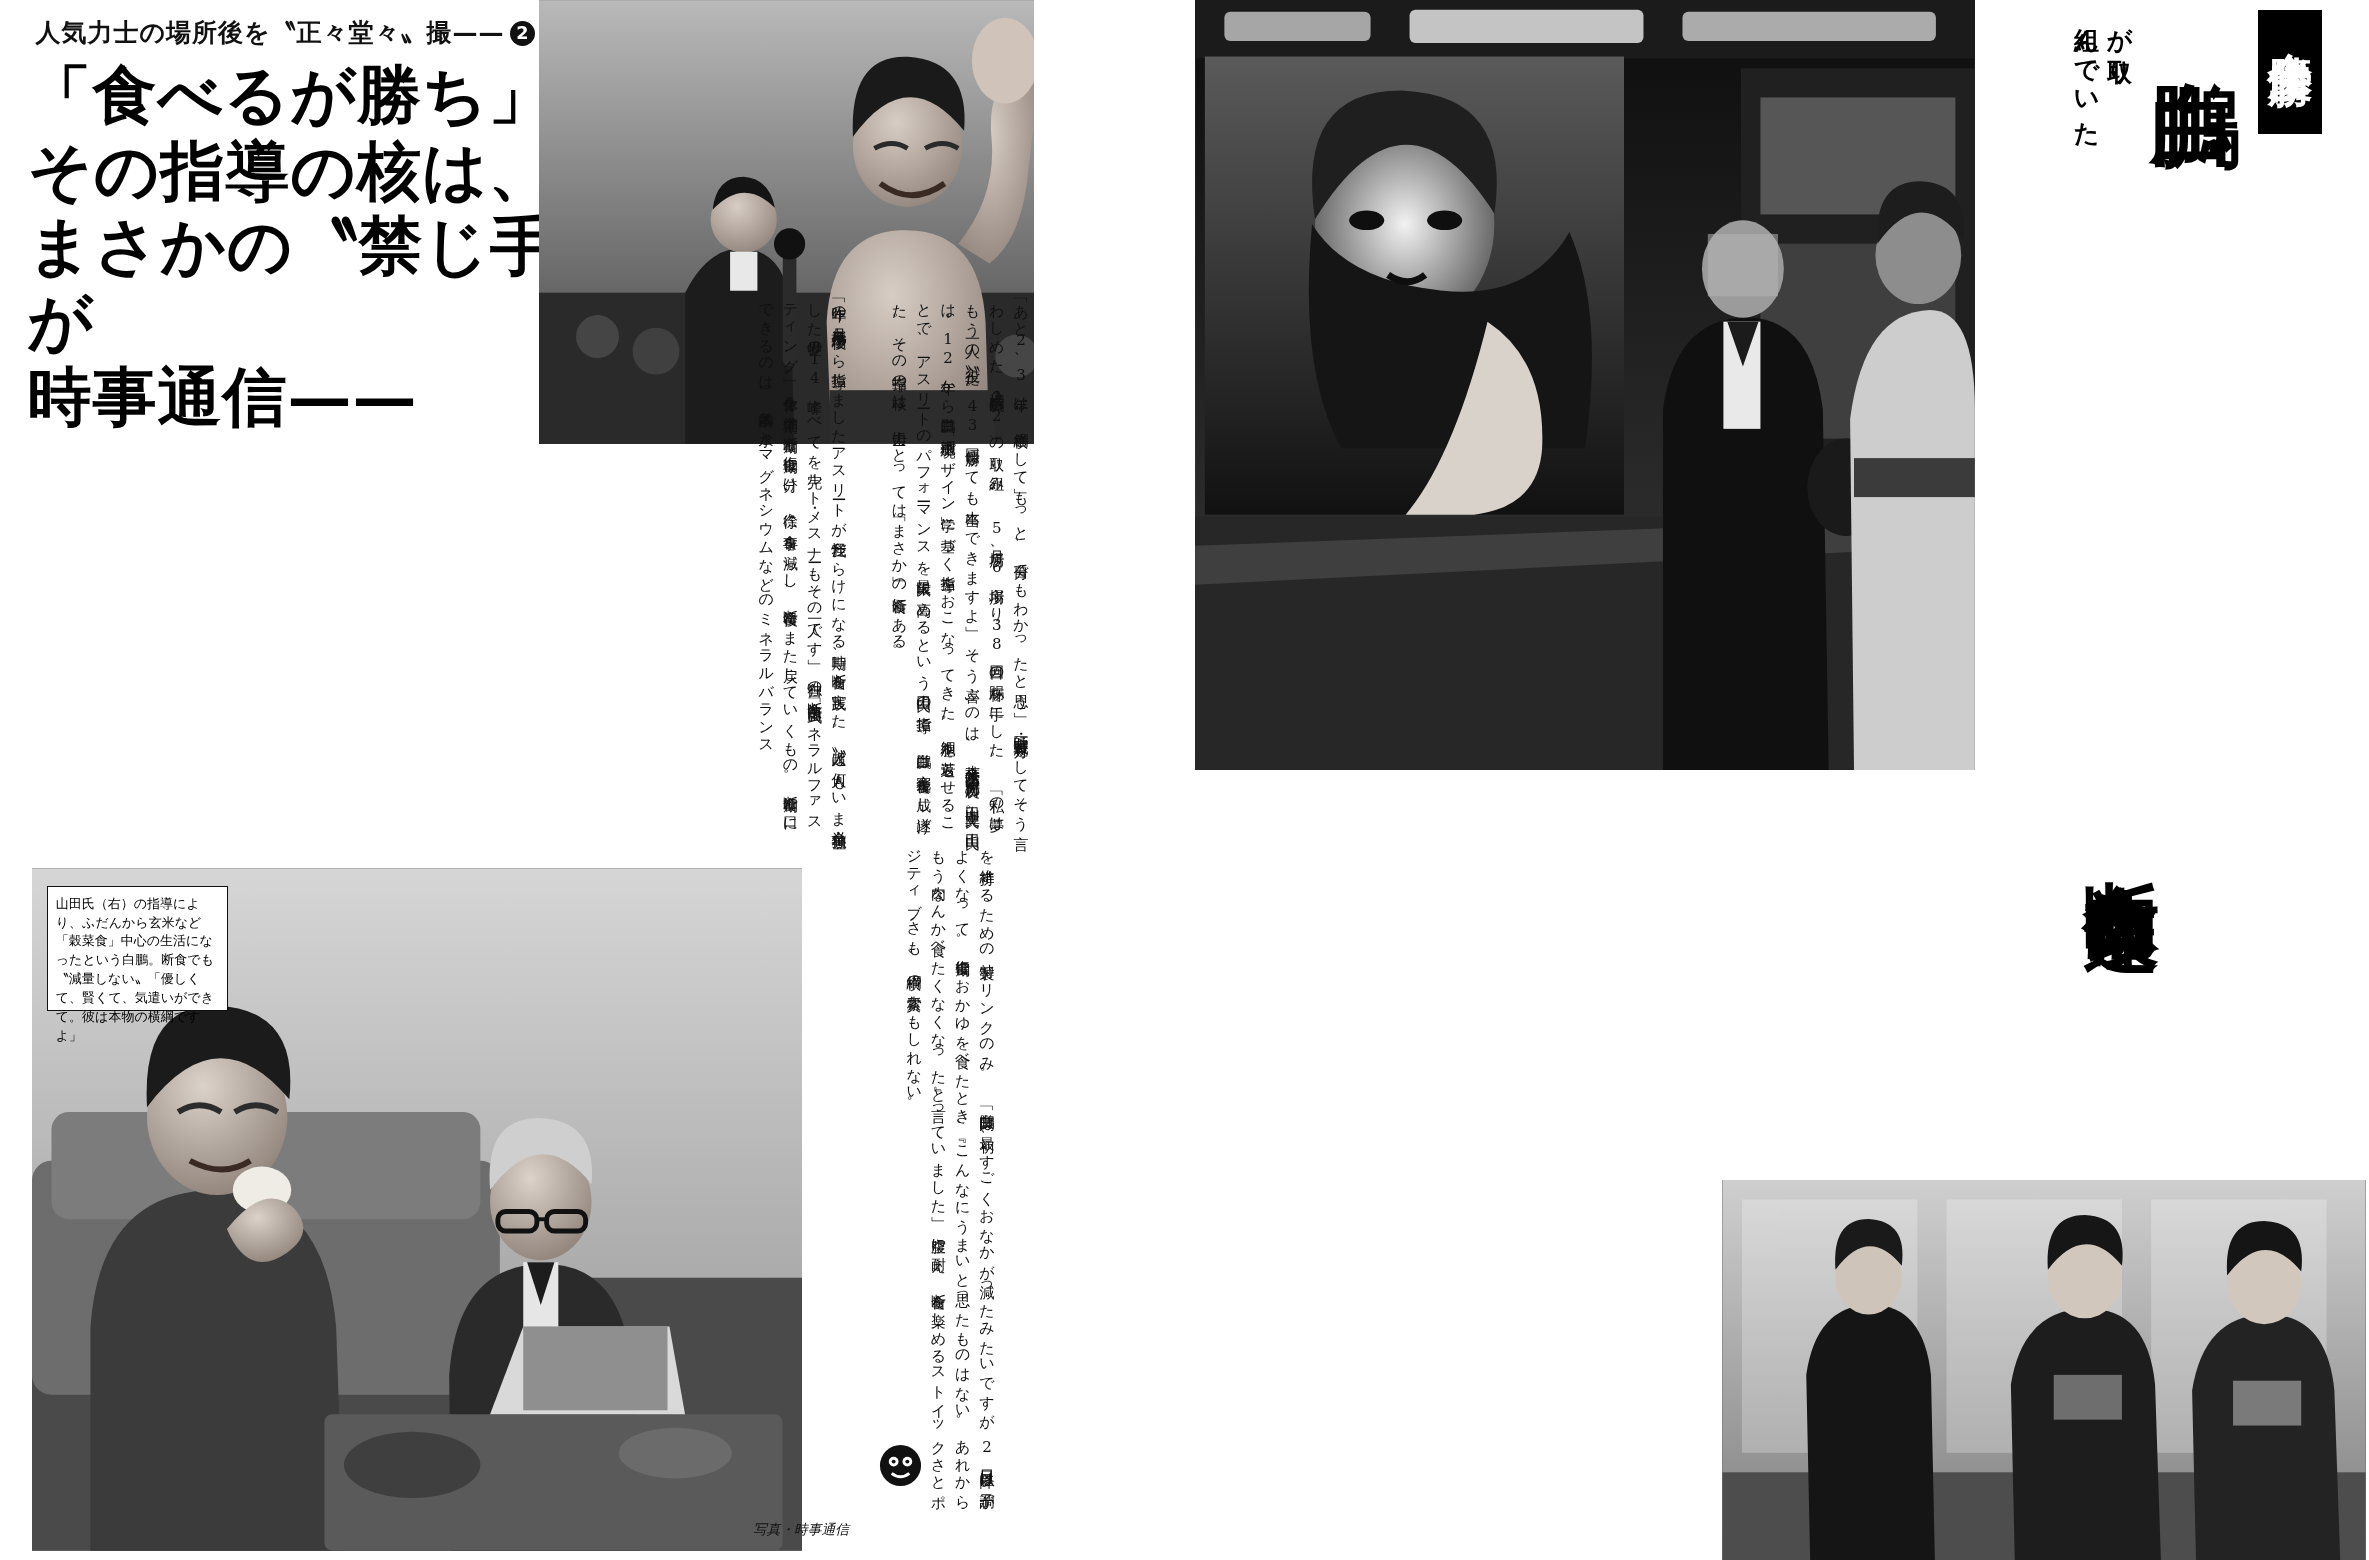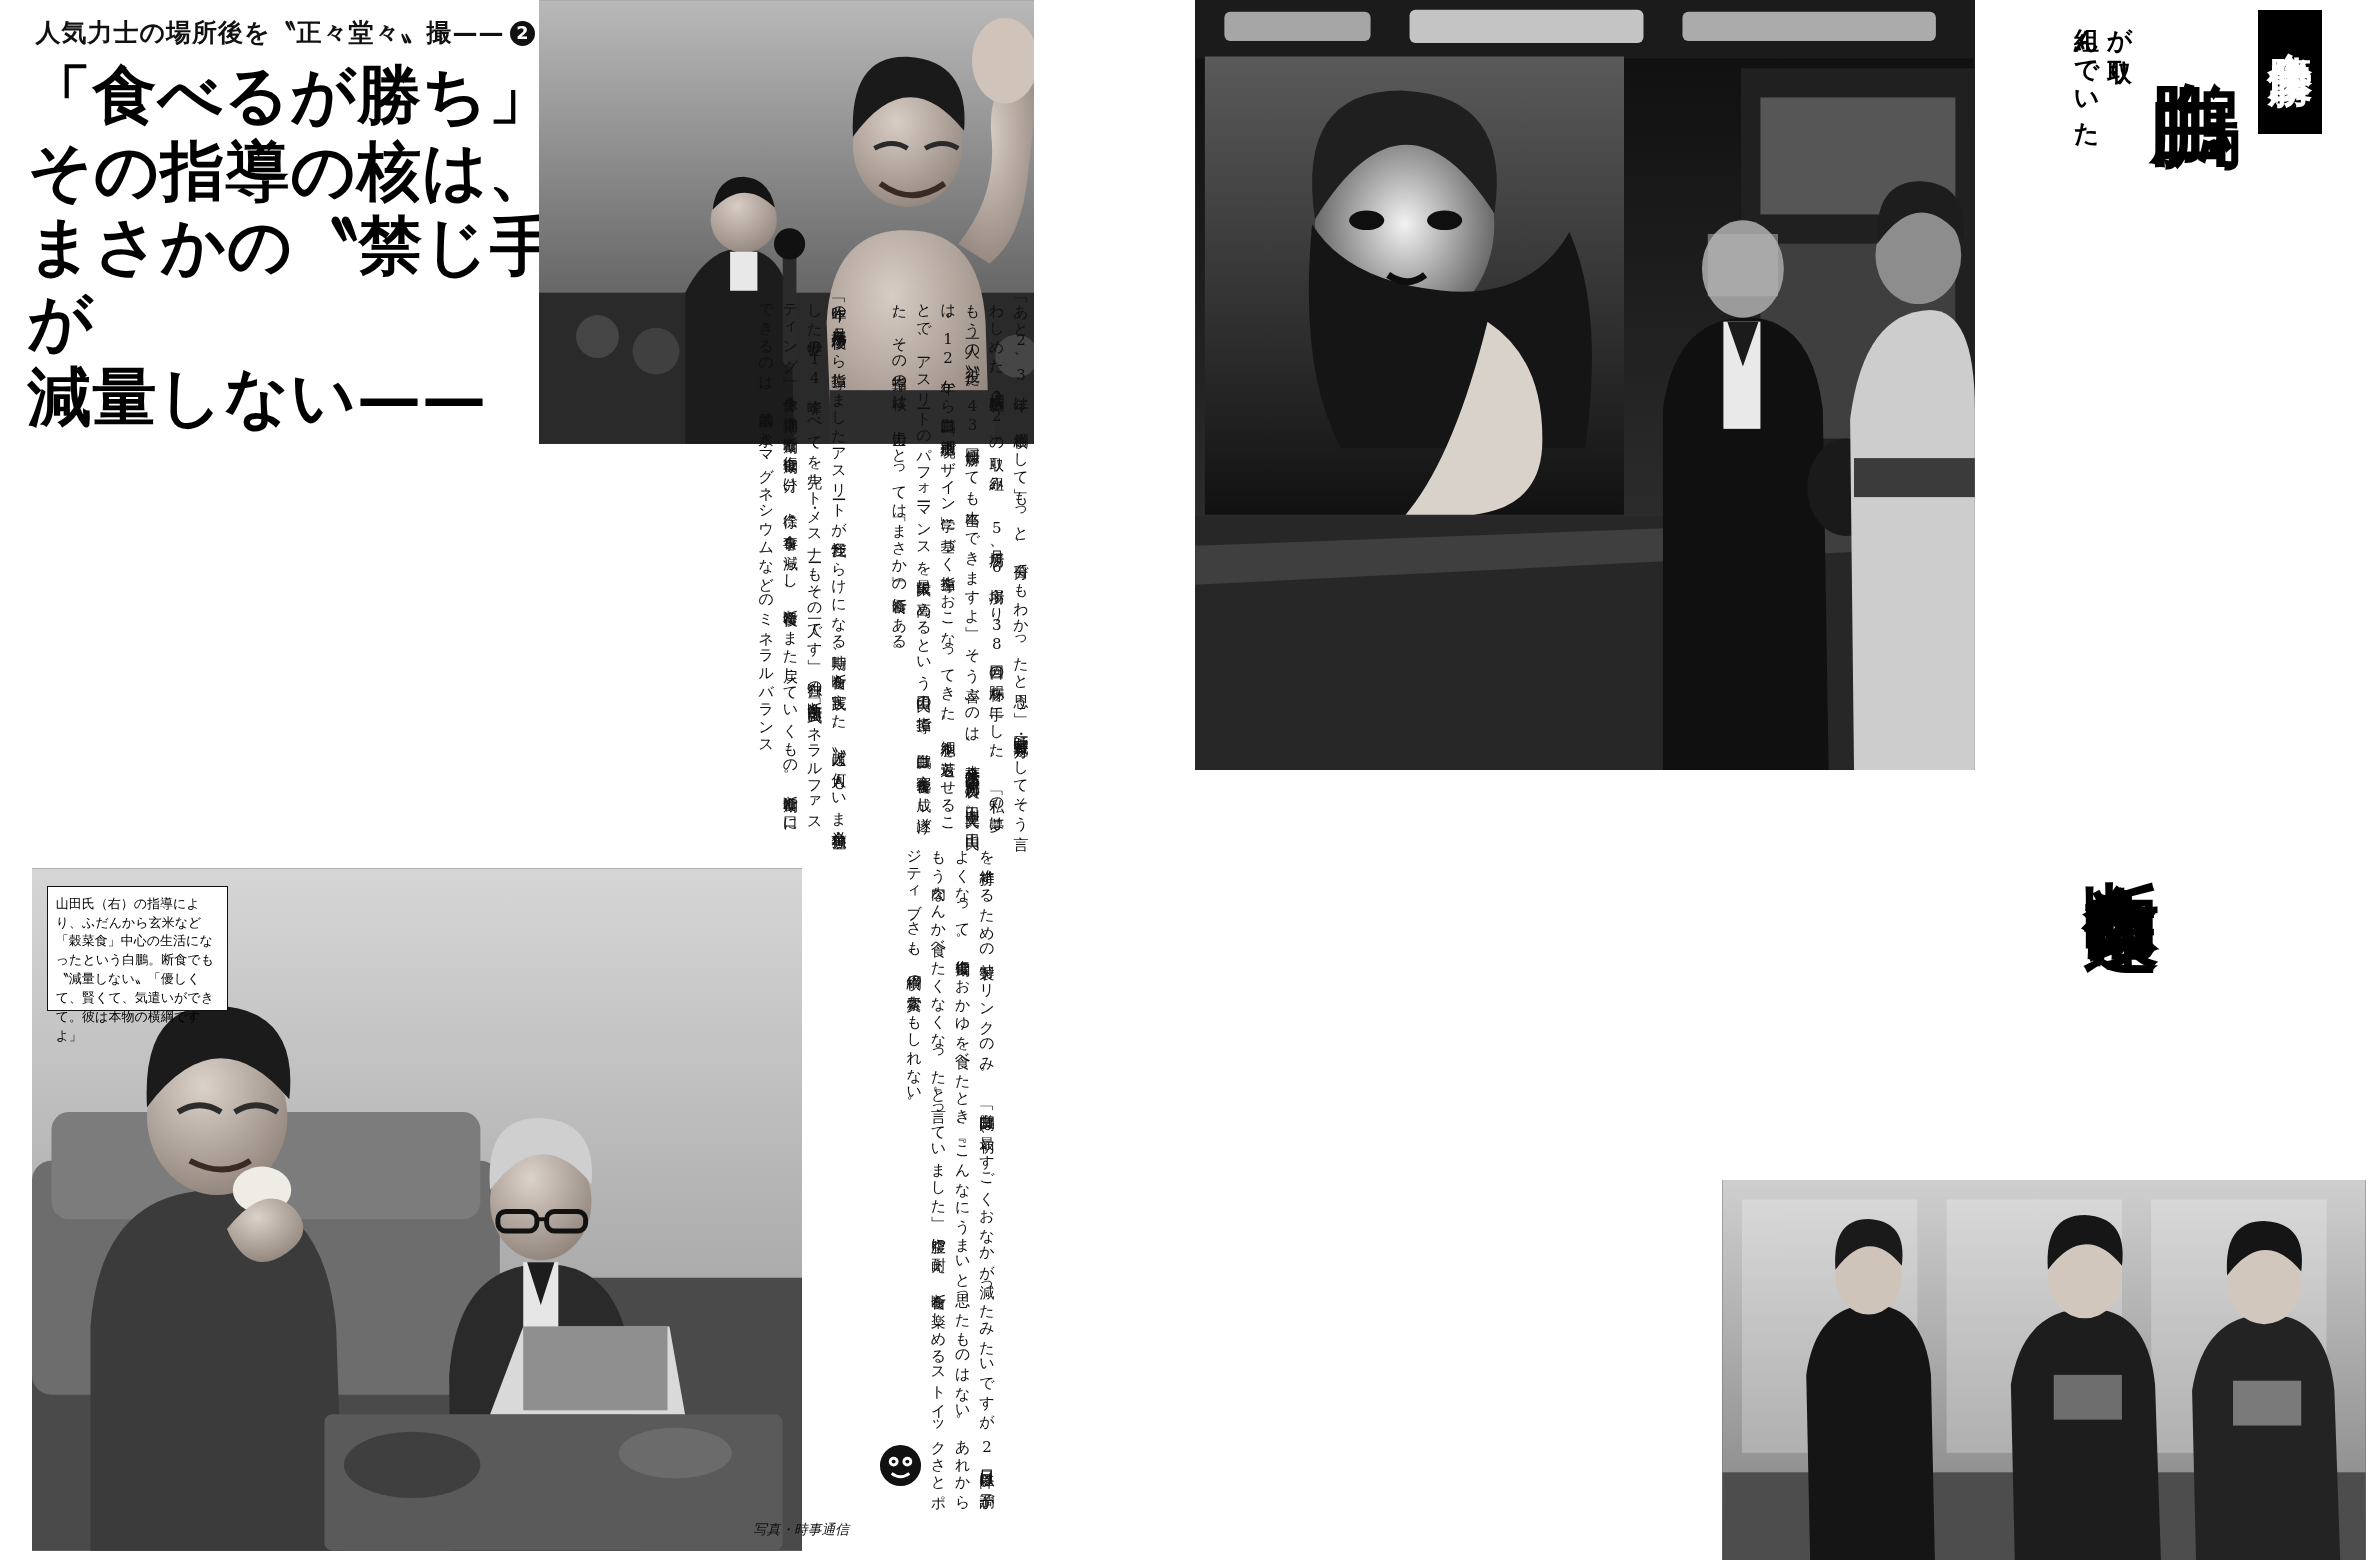--- a/index.html
+++ b/index.html
@@ -61,21 +61,21 @@
   <div class="left-page">
 
     <div class="kicker">
       <span>人気力士の場所後を〝正々堂々〟撮——</span><span class="num">2</span>
     </div>
 
     <div class="headline">
       <div>「食べるが勝ち」の</div>
       <div>その指導の核は、</div>
       <div>まさかの〝禁じ手〟が</div>
-      <div>減量しない——</div>
+      <div>時事通信——</div>
     </div>
 
     <div class="photo ph-sumo">
       <svg width="507" height="444" viewBox="0 0 520 455">
         <defs>
           <linearGradient id="gbg" x1="0" y1="0" x2="0" y2="1">
             <stop offset="0" stop-color="#b9b9b9"></stop>
               <stop offset="1" stop-color="#3c3c3c"></stop>
           </linearGradient>
           <radialGradient id="skin" cx="0.4" cy="0.3" r="0.8">

